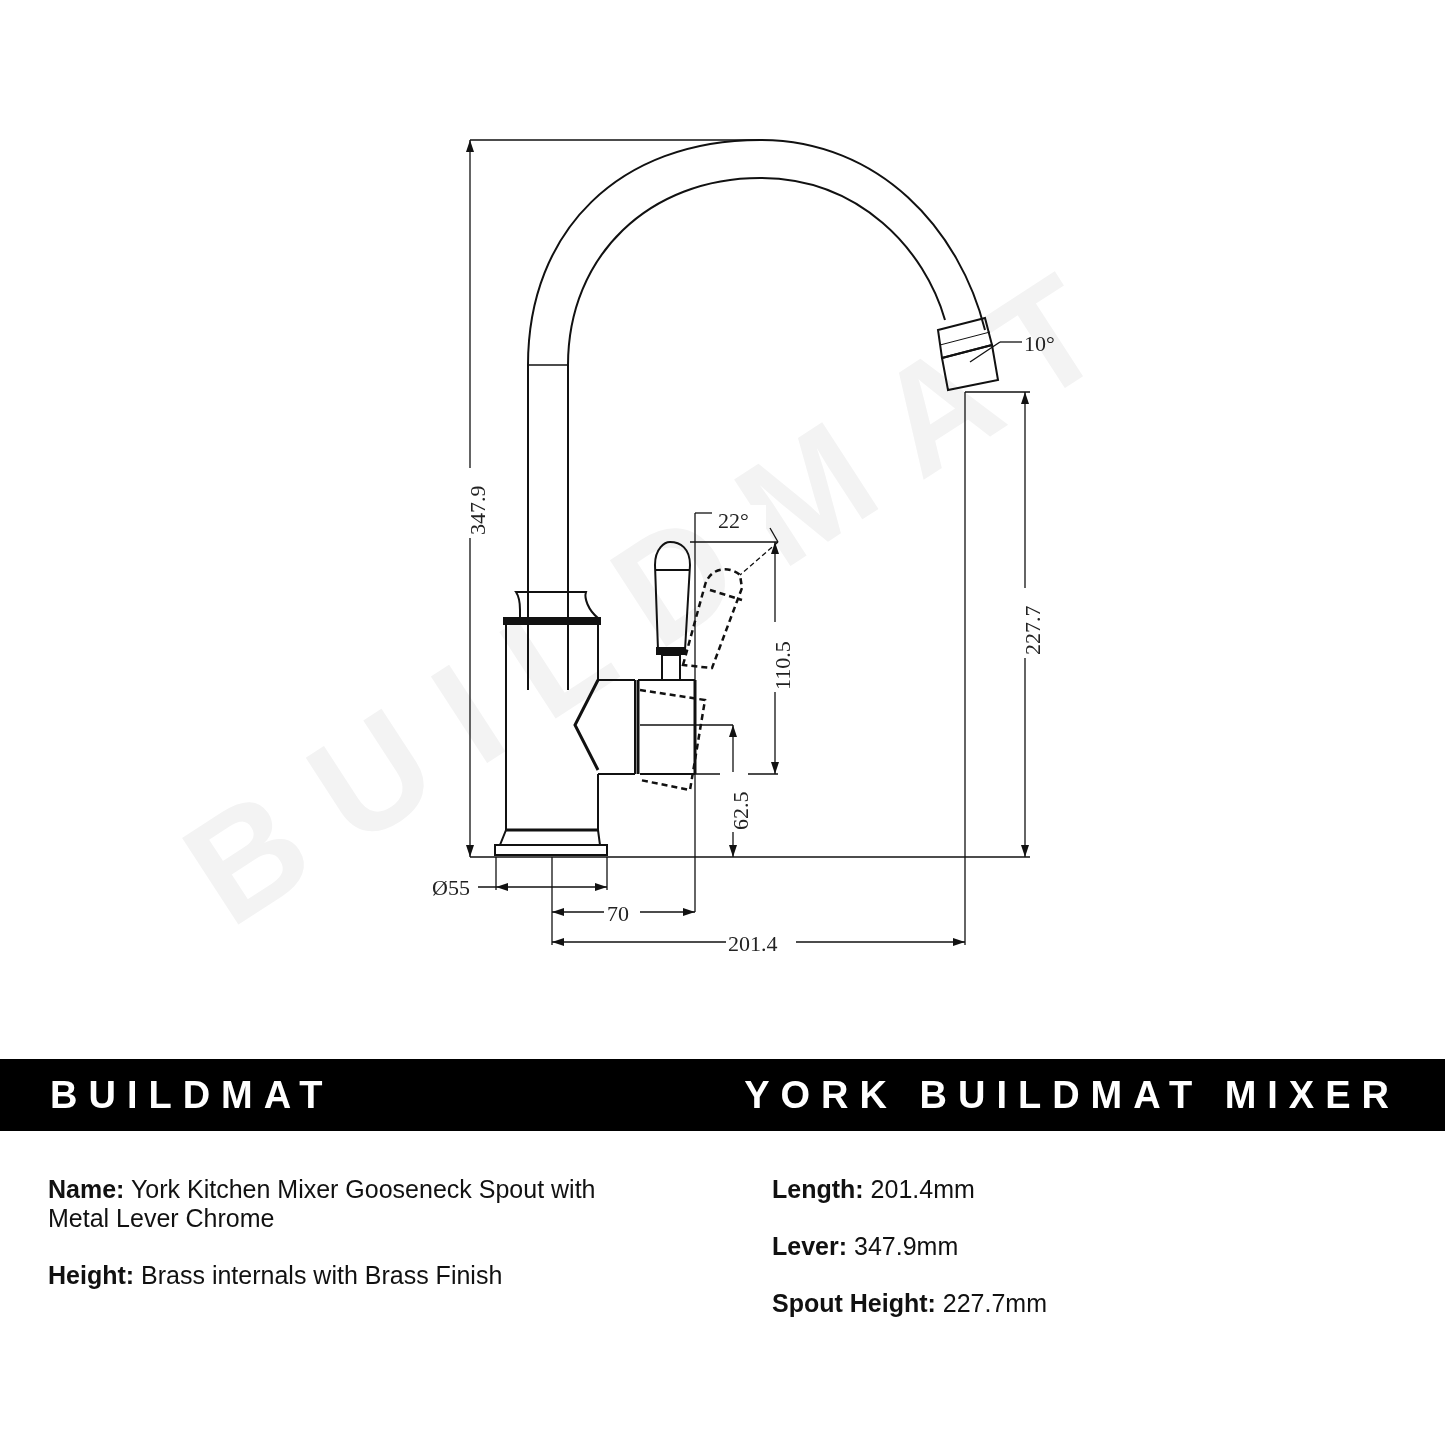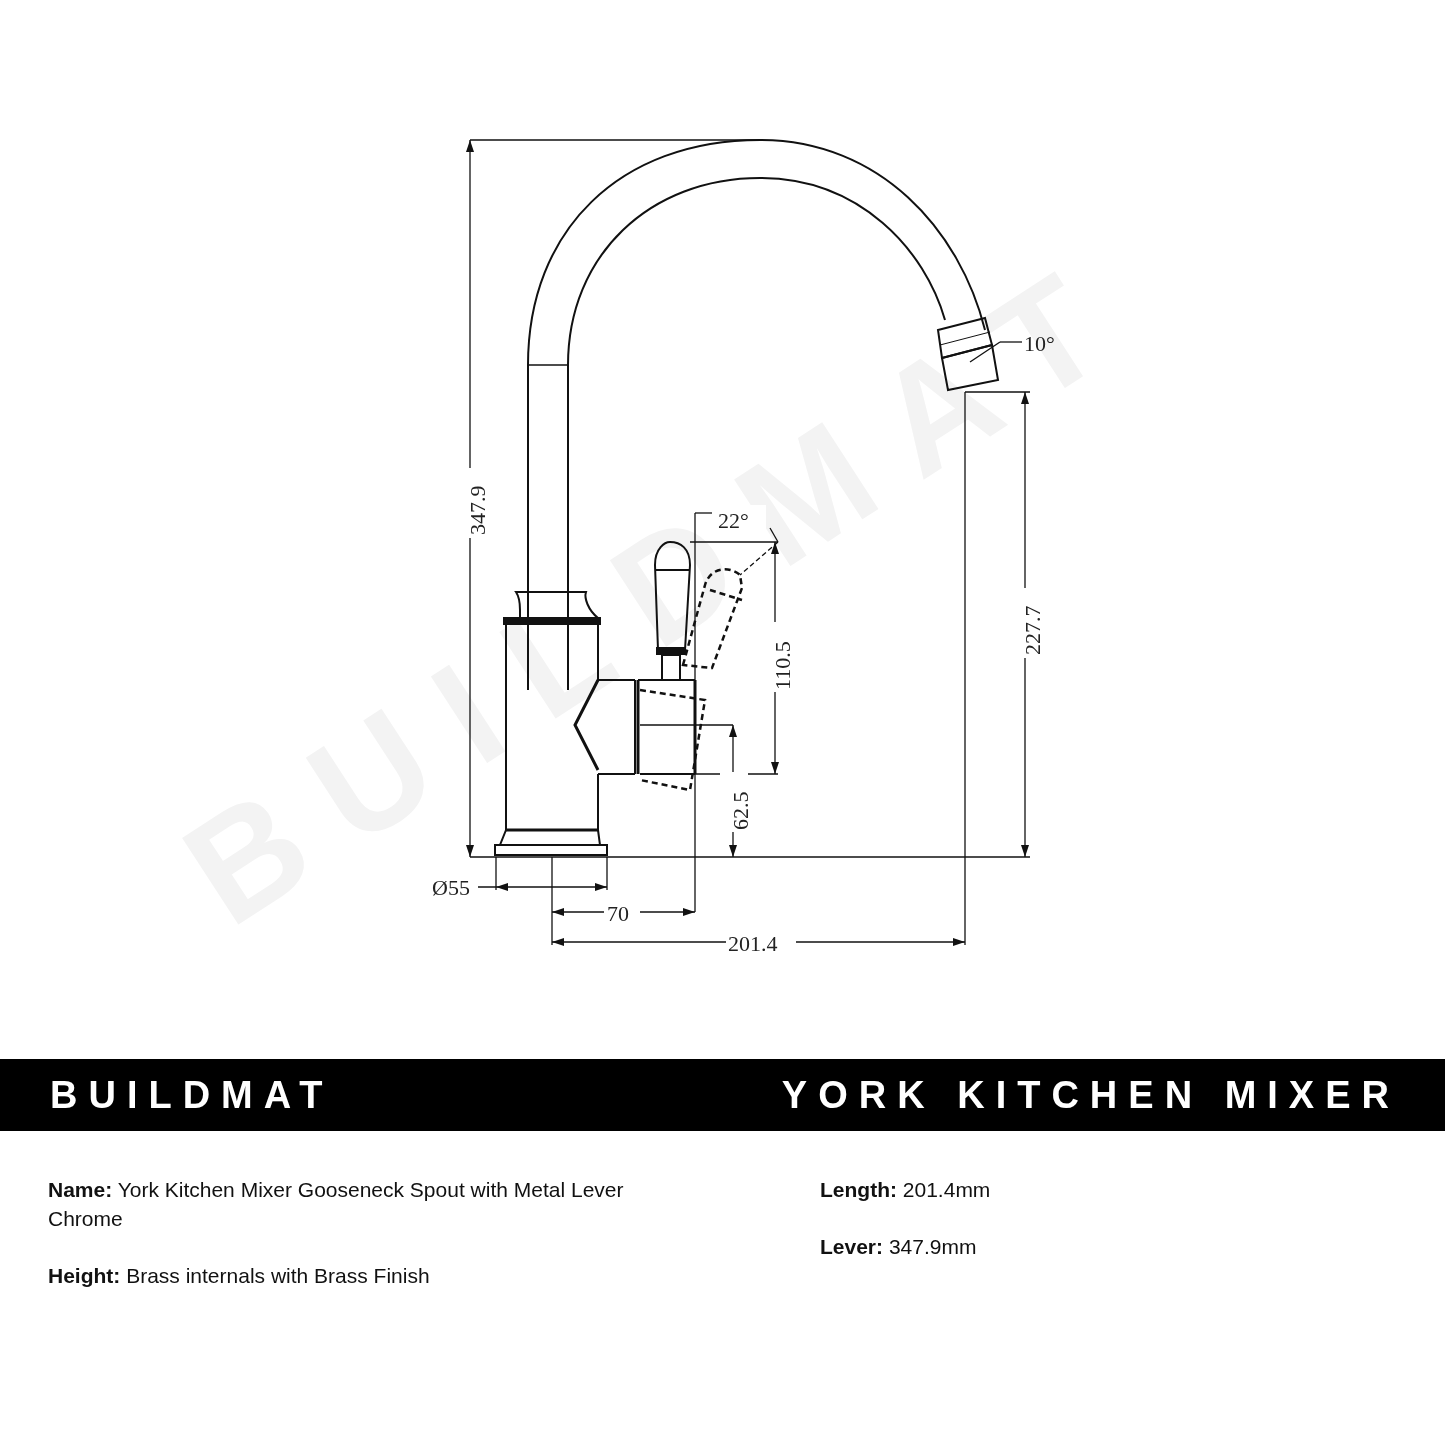--- a/index.html
+++ b/index.html
@@ -3,23 +3,23 @@
 <meta charset="utf-8">
 <style>
   html, body { margin: 0; padding: 0; background: #ffffff; }
   body { width: 1445px; height: 1445px; position: relative; overflow: hidden; font-family: "Liberation Sans", "DejaVu Sans", sans-serif; color: #111; }
   .drawing { position: absolute; left: 0; top: 0; width: 1445px; height: 1050px; }
   .drawing svg { width: 1445px; height: 1050px; display: block; }
   .dim-text { font-family: "Liberation Serif", "DejaVu Serif", serif; font-size: 22px; fill: #222; }
   .watermark { font-family: "Liberation Sans", "DejaVu Sans", sans-serif; font-weight: bold; font-size: 150px; fill: #f3f3f3; letter-spacing: 40px; }
   .banner { position: absolute; left: 0; top: 1059px; width: 1445px; height: 72px; background: #000; display: flex; align-items: center; justify-content: space-between; box-sizing: border-box; padding: 0 45px 0 50px; }
   .banner span { color: #fff; font-weight: bold; font-size: 38px; letter-spacing: 11px; font-family: "Liberation Sans", "DejaVu Sans", sans-serif; }
-  .specs { position: absolute; top: 1175px; font-size: 21px; line-height: 29px; color: #111; }
+  .specs { position: absolute; top: 1175px; font-size: 25px; line-height: 29px; color: #111; }
   .specs.left { left: 48px; width: 600px; }
-  .specs.right { left: 820px; width: 600px; }
+  .specs.right { left: 772px; width: 600px; }
   .spec-row { margin-bottom: 28px; }
   .specs.left .spec-row:first-child { margin-bottom: 28px; }
   .spec-label { font-weight: bold; }
 </style>
 </head>
 <body>
 
 <div class="drawing">
   <svg viewBox="0 0 1445 1050" xmlns="http://www.w3.org/2000/svg">
 
@@ -137,21 +137,21 @@
     <text class="dim-text" x="432" y="895">Ø55</text>
     <rect x="604" y="900" width="36" height="24" fill="#fff"></rect>
     <text class="dim-text" x="607" y="921">70</text>
     <rect x="726" y="930" width="70" height="24" fill="#fff"></rect>
     <text class="dim-text" x="728" y="951">201.4</text>
   </svg>
 </div>
 
 <div class="banner">
   <span>BUILDMAT</span>
-  <span>YORK KITCHEN MIXER</span>
+  <span>YORK BUILDMAT MIXER</span>
 </div>
 
 <div class="specs left">
   <div class="spec-row">
     <span class="spec-label">Name:</span>
     <span>York Kitchen Mixer Gooseneck Spout with Metal Lever Chrome</span>
   </div>
   <div class="spec-row">
     <span class="spec-label">Height:</span>
     <span>Brass internals with Brass Finish</span>
@@ -160,13 +160,17 @@
 
 <div class="specs right">
   <div class="spec-row">
     <span class="spec-label">Length:</span>
     <span>201.4mm</span>
   </div>
   <div class="spec-row">
     <span class="spec-label">Lever:</span>
     <span>347.9mm</span>
   </div>
+  <div class="spec-row">
+    <span class="spec-label">Spout Height:</span>
+    <span>227.7mm</span>
+  </div>
 </div>
 
 </body></html>

